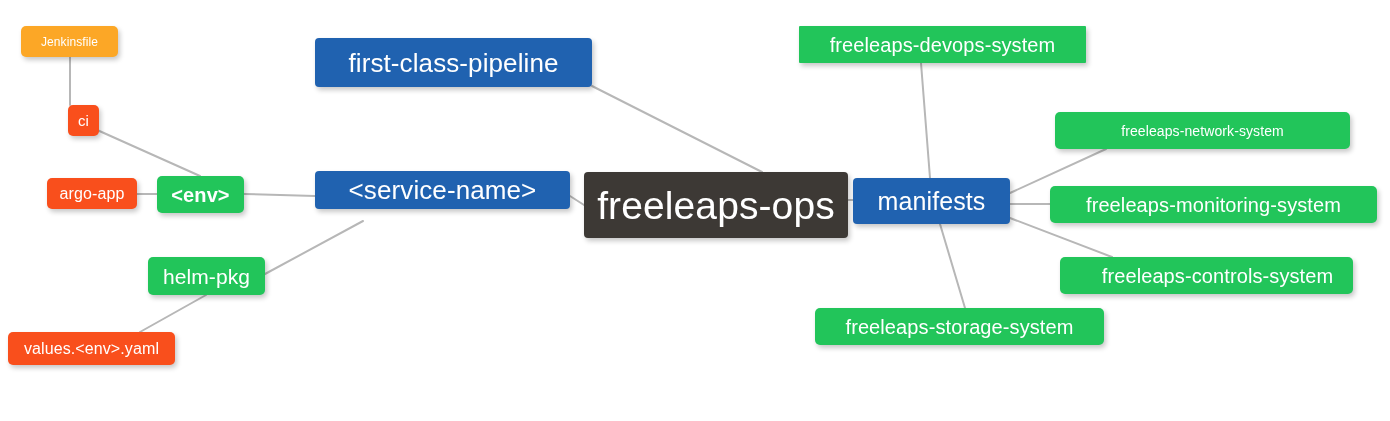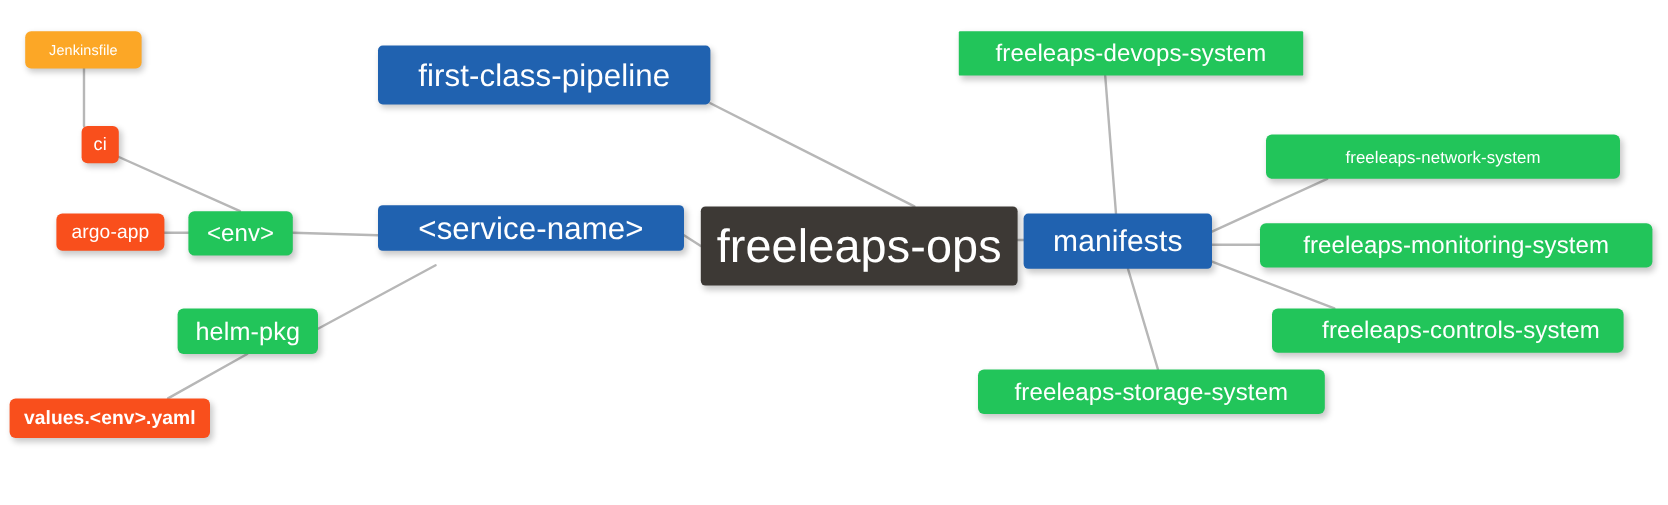--- a/index.html
+++ b/index.html
@@ -43,25 +43,25 @@
       <line x1="1010" y1="193" x2="1106" y2="149"></line>
       <line x1="1010" y1="204" x2="1050" y2="204"></line>
       <line x1="1010" y1="218" x2="1112" y2="257"></line>
       <line x1="940" y1="224" x2="965" y2="308"></line>
     </svg>
   <div id="nodes">
       <div class="node" style="left: 584px; top: 172px; width: 264px; height: 66px; background: rgb(61, 57, 53); font-size: 39px; border-radius: 4px;">freeleaps-ops</div>
       <div class="node" style="left: 315px; top: 171px; width: 255px; height: 38px; background: rgb(32, 98, 176); font-size: 26px; border-radius: 4px;">&lt;service-name&gt;</div>
       <div class="node" style="left: 315px; top: 38px; width: 277px; height: 49px; background: rgb(32, 98, 176); font-size: 26px; border-radius: 4px;">first-class-pipeline</div>
       <div class="node" style="left: 853px; top: 178px; width: 157px; height: 46px; background: rgb(32, 98, 176); font-size: 25px; border-radius: 4px; text-align: center;">manifests</div>
-      <div class="node" style="left: 157px; top: 176px; width: 87px; height: 37px; background: rgb(34, 197, 90); font-size: 20px; border-radius: 5px;">&lt;env&gt;</div>
+      <div class="node" style="left: 157px; top: 176px; width: 87px; height: 37px; background: rgb(34, 197, 90); font-size: 20px; border-radius: 5px; font-weight: bold;">&lt;env&gt;</div>
       <div class="node" style="left: 148px; top: 257px; width: 117px; height: 38px; background: rgb(34, 197, 90); font-size: 21px; border-radius: 5px;">helm-pkg</div>
       <div class="node" style="left: 799px; top: 26px; width: 287px; height: 37px; background: rgb(34, 197, 90); font-size: 20px; border-radius: 1px;">freeleaps-devops-system</div>
       <div class="node" style="left: 1055px; top: 112px; width: 295px; height: 37px; background: rgb(34, 197, 90); font-size: 14px; border-radius: 5px;">freeleaps-network-system</div>
       <div class="node" style="left: 1050px; top: 186px; width: 327px; height: 37px; background: rgb(34, 197, 90); font-size: 20px; border-radius: 5px;">freeleaps-monitoring-system</div>
       <div class="node" style="left: 1060px; top: 257px; width: 293px; height: 37px; background: rgb(34, 197, 90); font-size: 20px; border-radius: 5px; padding-left: 22px;">freeleaps-controls-system</div>
       <div class="node" style="left: 815px; top: 308px; width: 289px; height: 37px; background: rgb(34, 197, 90); font-size: 20px; border-radius: 5px;">freeleaps-storage-system</div>
       <div class="node" style="left: 21px; top: 26px; width: 97px; height: 31px; background: rgb(252, 167, 38); font-size: 12px; border-radius: 5px;">Jenkinsfile</div>
       <div class="node" style="left: 55px; top: 105px; width: 31px; height: 31px; background: rgb(249, 79, 28); font-size: 15px; border-radius: 5px; margin-left: 13px;">ci</div>
       <div class="node" style="left: 47px; top: 178px; width: 90px; height: 31px; background: rgb(249, 79, 28); font-size: 16px; border-radius: 5px;">argo-app</div>
-      <div class="node" style="left: 8px; top: 332px; width: 167px; height: 33px; background: rgb(249, 79, 28); font-size: 16px; border-radius: 5px; font-weight: bold;">values.&lt;env&gt;.yaml</div>
+      <div class="node" style="left: 8px; top: 332px; width: 167px; height: 33px; background: rgb(249, 79, 28); font-size: 16px; border-radius: 5px;">values.&lt;env&gt;.yaml</div>
     </div>
 </div>
 
 </body></html>

